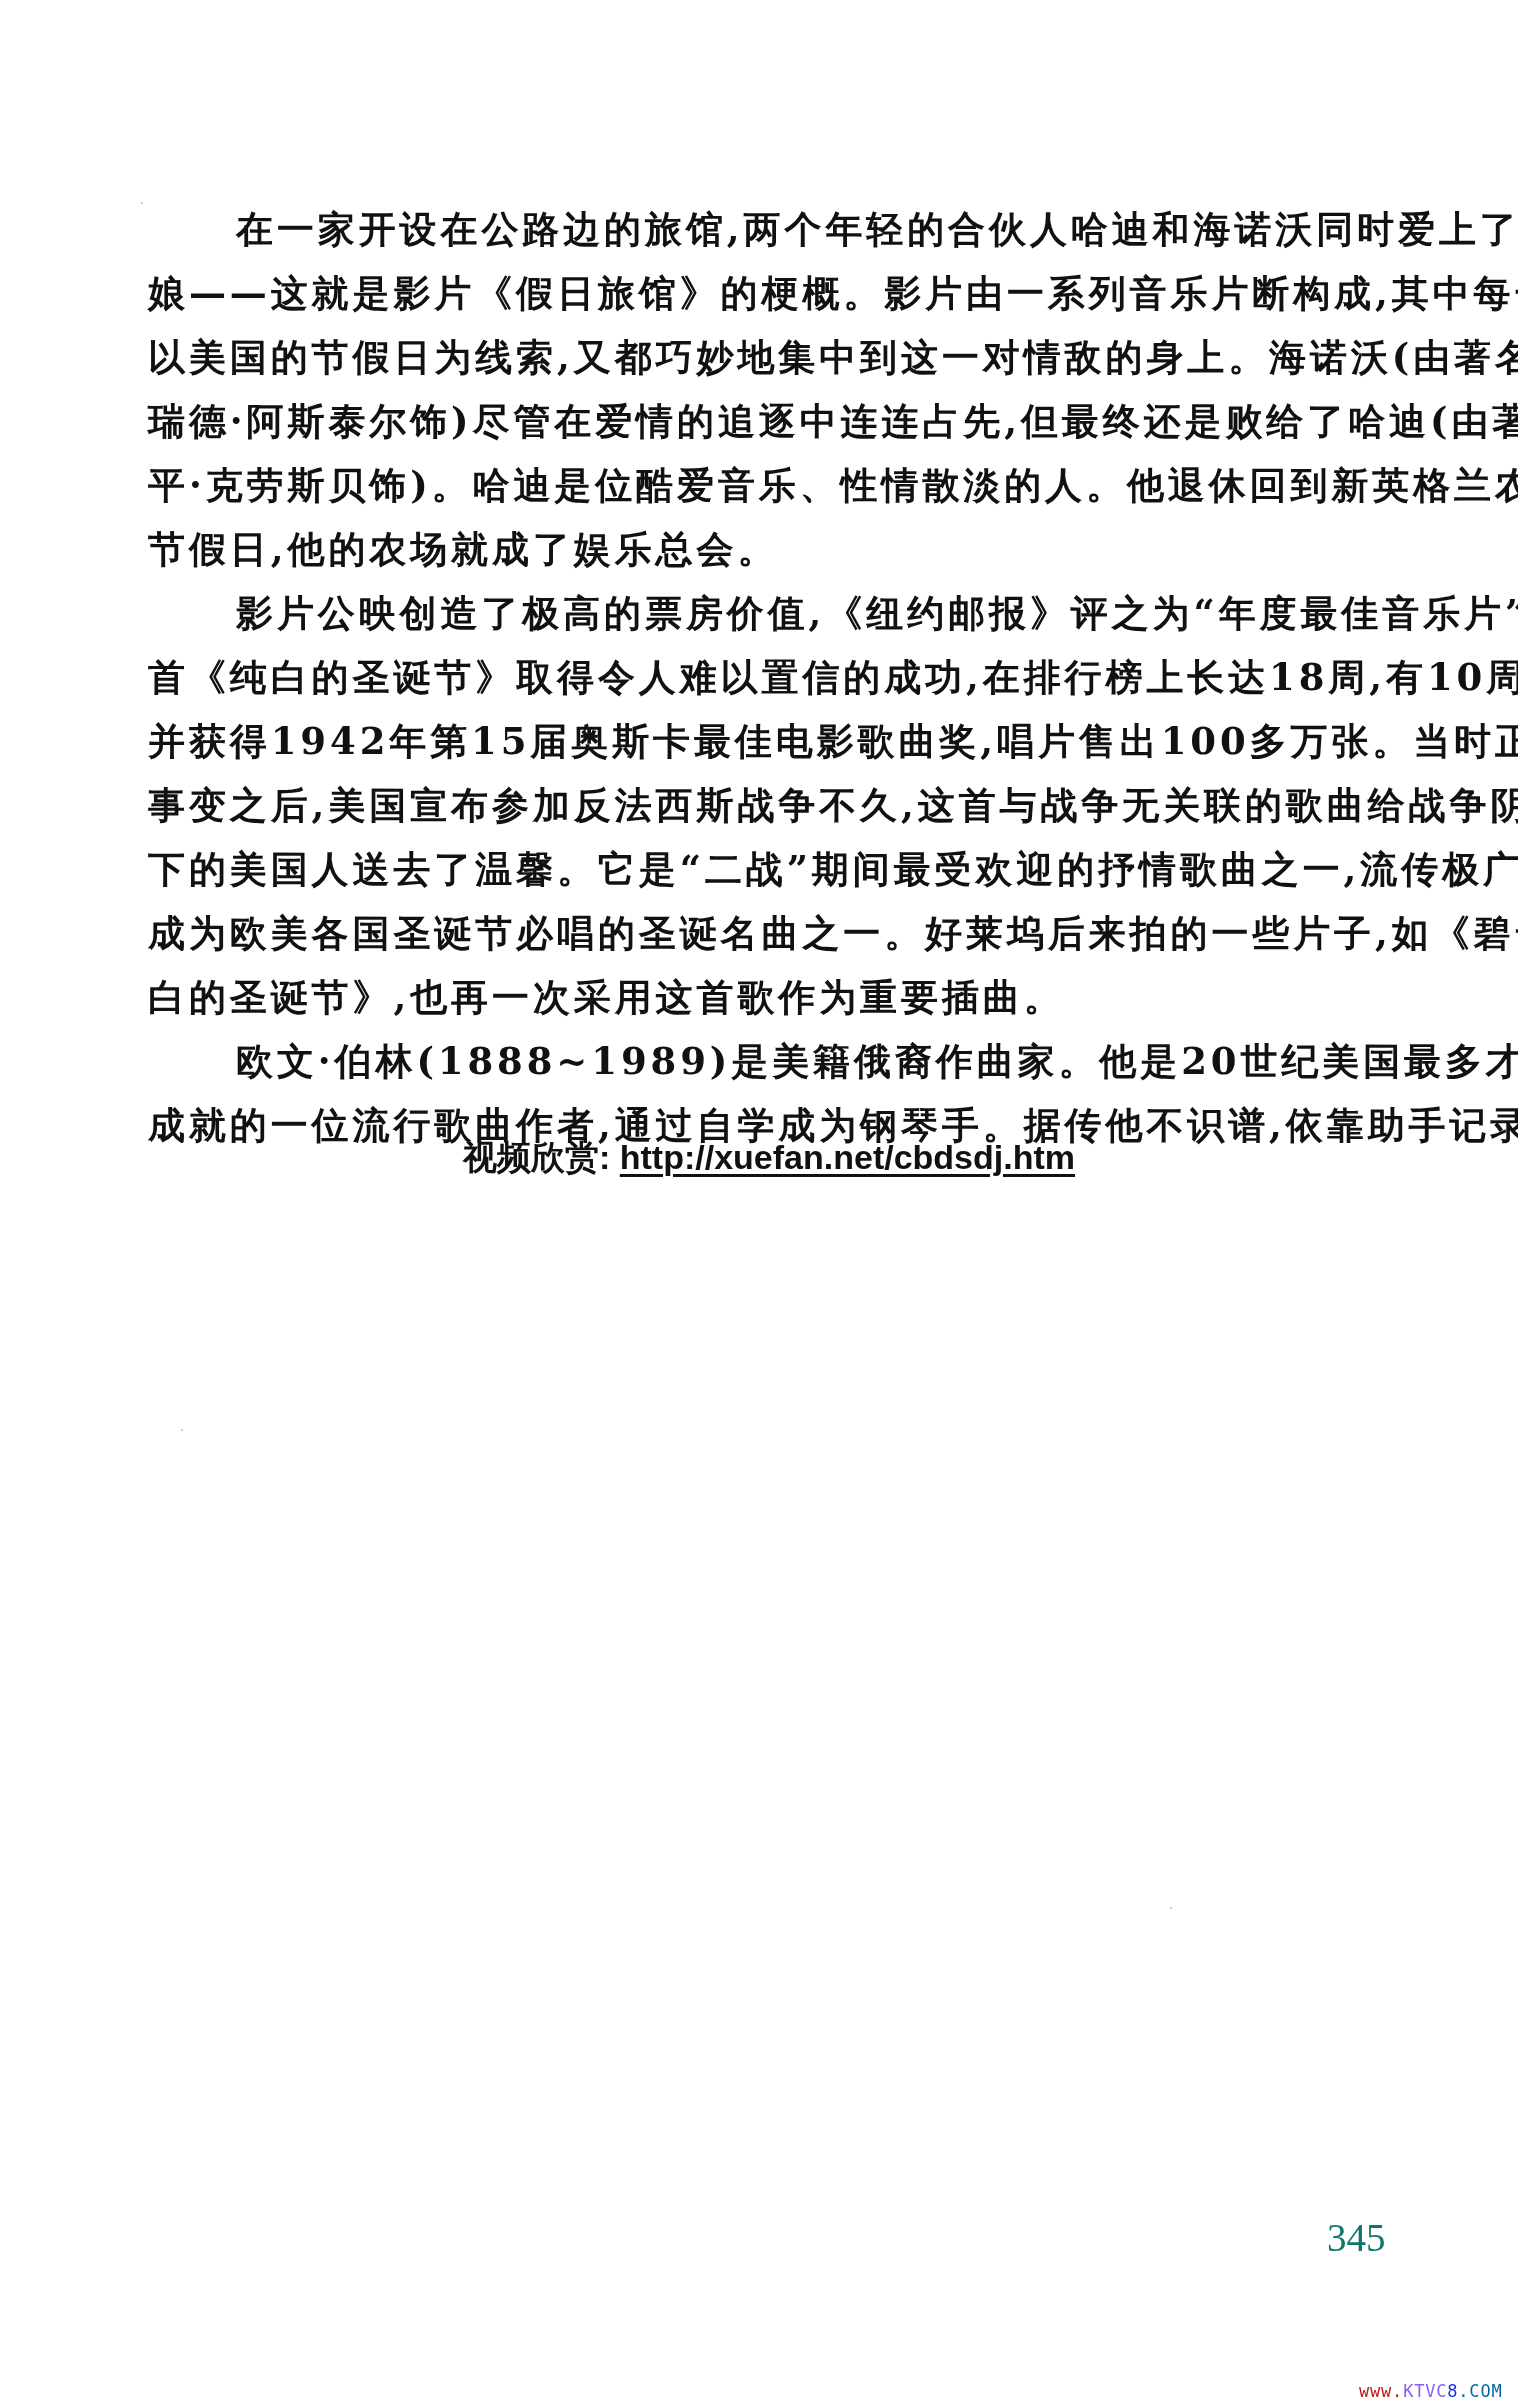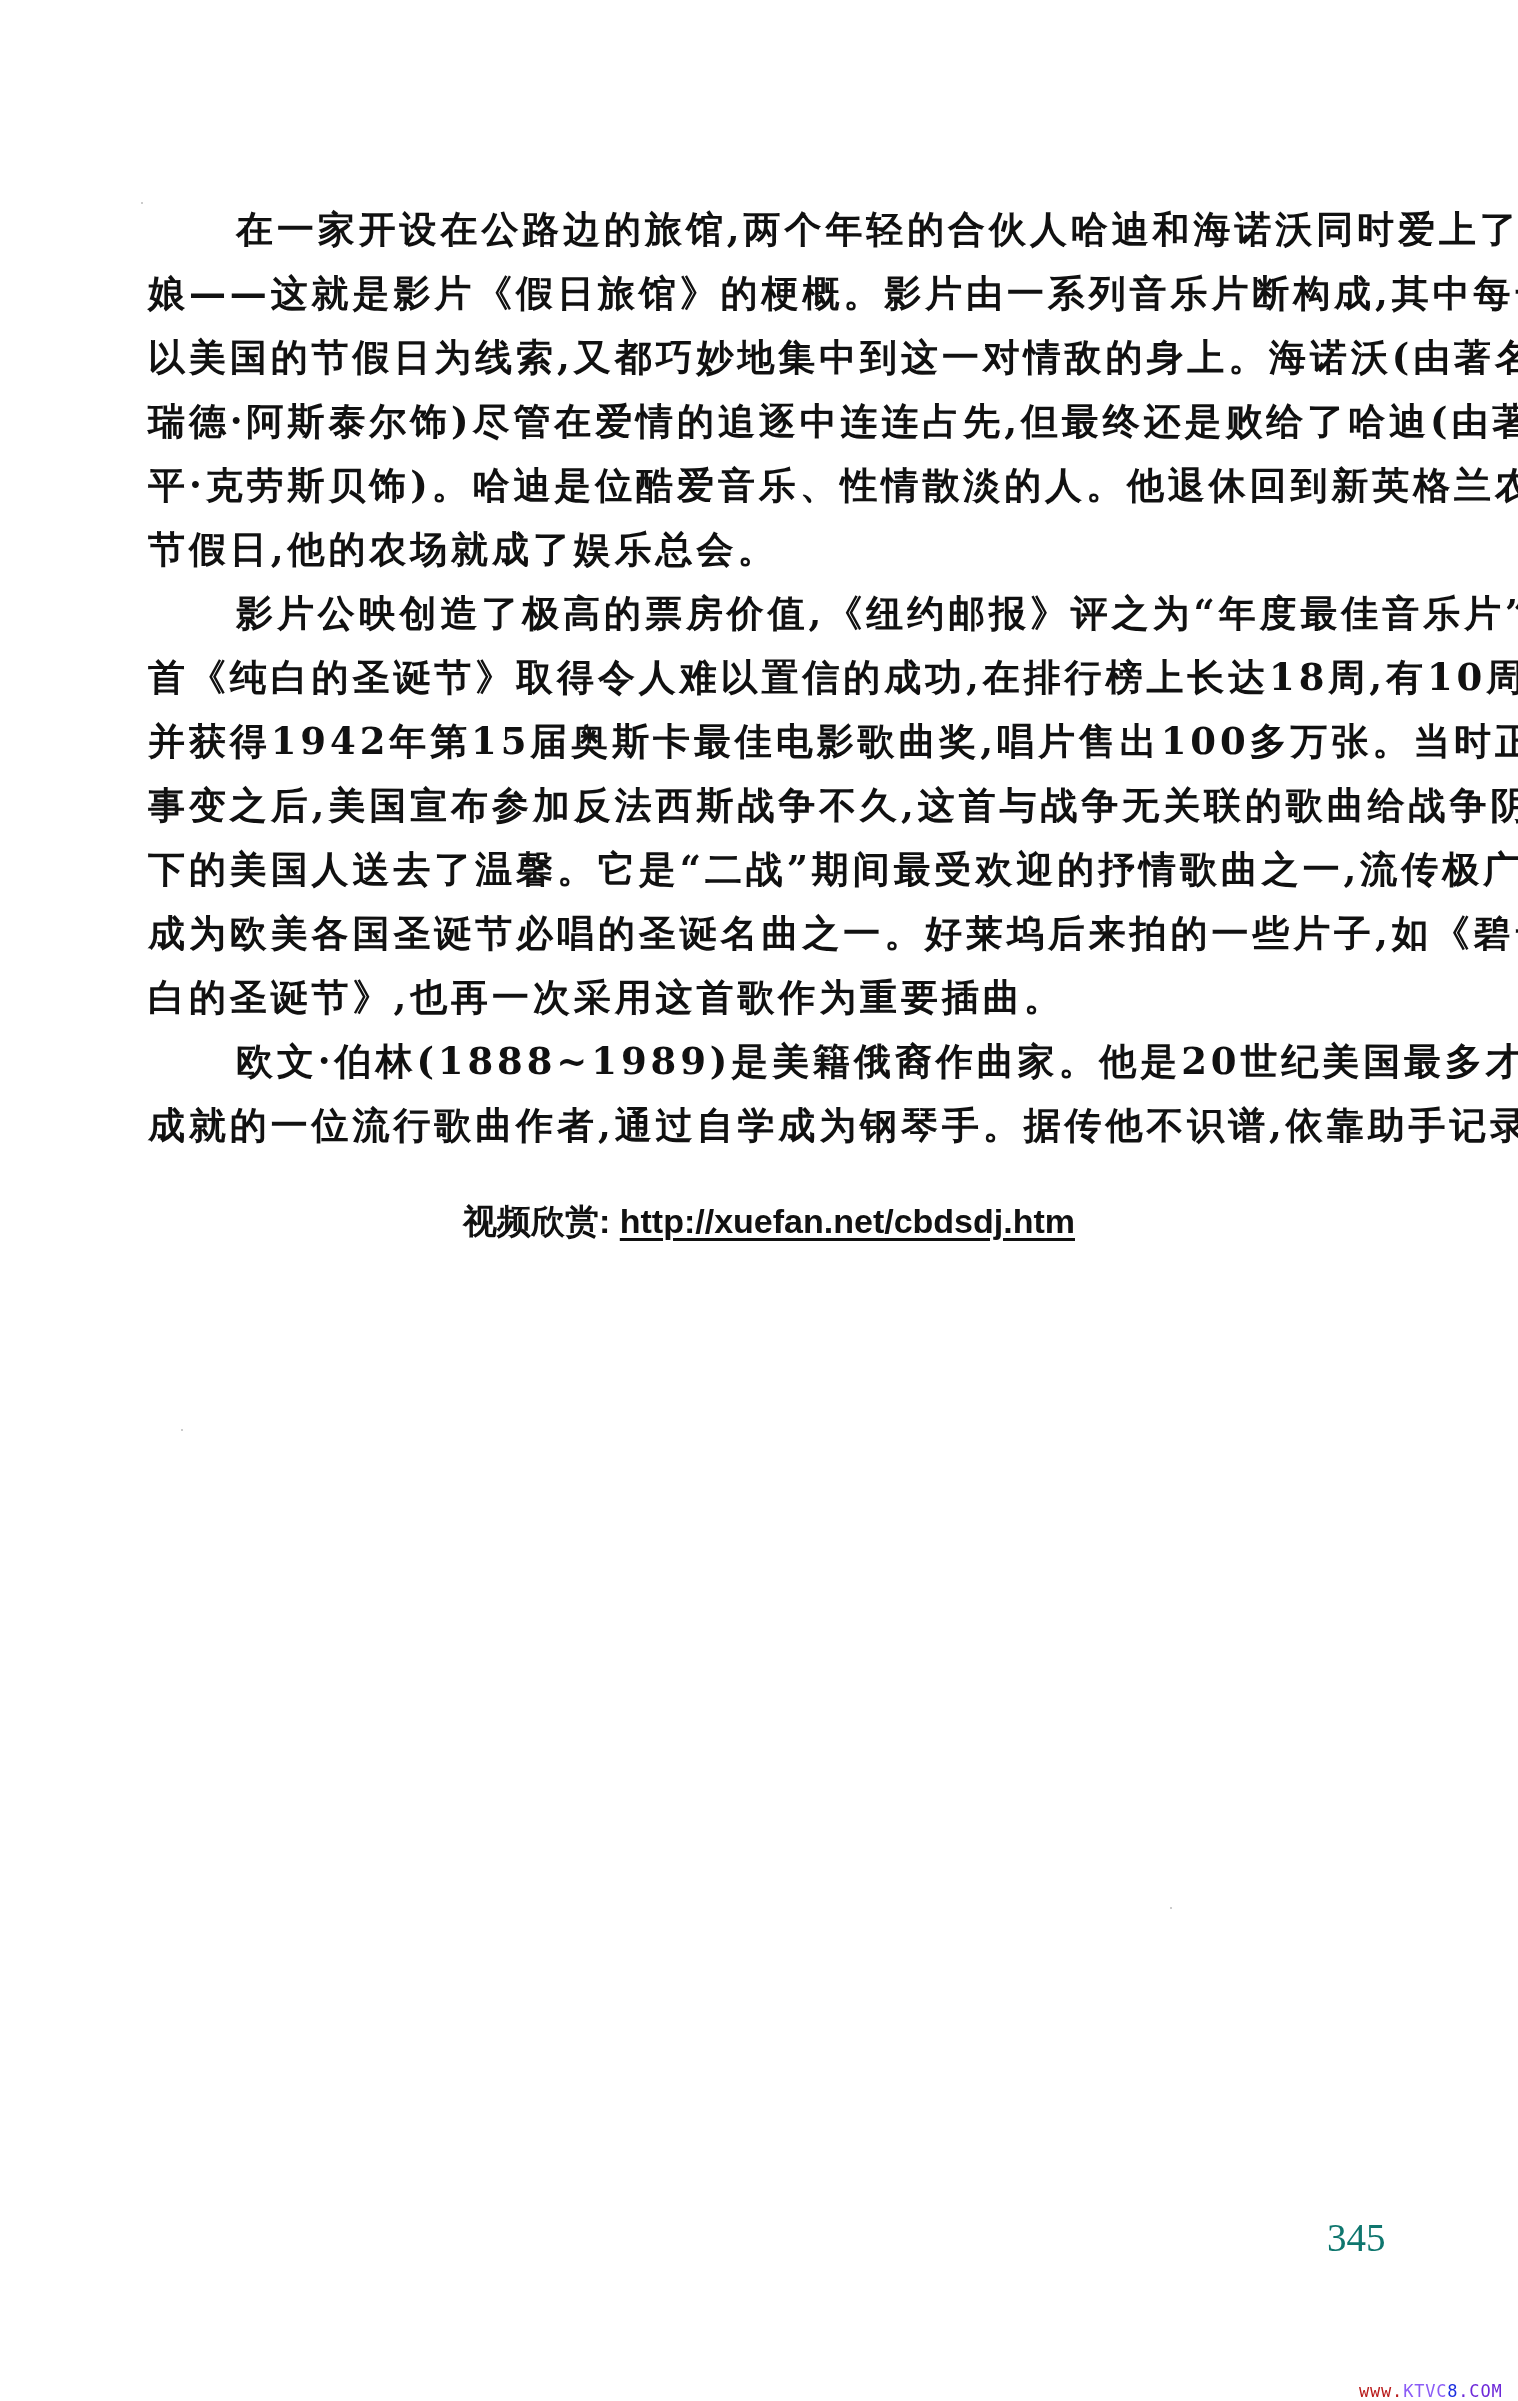--- a/index.html
+++ b/index.html
@@ -5,31 +5,31 @@
   html, body { margin: 0; padding: 0; background: #ffffff; }
   body { width: 1518px; height: 2401px; position: relative; overflow: hidden;
          font-family: "DejaVu Serif", "Liberation Serif", serif; color: #111; }
   .page { position: absolute; left: 0; top: 0; width: 1518px; height: 2401px; }
   .text-block { position: absolute; left: 148px; top: 197px; width: 1235px; }
   .para { margin: 0; font-size: 37px; line-height: 64px; text-align: justify;
           text-indent: 74px; letter-spacing: 3.9px; font-weight: bold; word-break: break-all; }
   .line { display: block; text-align: justify; text-align-last: justify; white-space: nowrap; }
   .line.first { padding-left: 88px; }
   .line.last { text-align-last: left; }
-  .video-row { position: absolute; left: 463px; top: 1199px; font-family: "Liberation Sans", "DejaVu Sans", sans-serif;
+  .video-row { position: absolute; left: 463px; top: 1135px; font-family: "Liberation Sans", "DejaVu Sans", sans-serif;
                font-size: 34px; font-weight: bold; color: #111; white-space: nowrap; }
   .video-row a { color: #111; text-decoration: underline; text-underline-offset: 4.6px; text-decoration-thickness: 3.1px; font-weight: bold; }
   .page-number { position: absolute; left: 1327px; top: 2215px; font-family: "Liberation Serif", "DejaVu Serif", serif;
                  font-size: 39px; color: #0f766e; }
   .watermark { position: absolute; left: 1359px; top: 2381px; font-family: "DejaVu Sans Mono", monospace;
                font-size: 17px; letter-spacing: 0.8px; white-space: nowrap; }
   .wm-www { color: #b91c1c; }
   .wm-k { color: #8b5cf6; }
   .wm-8 { color: #1a2ee0; }
-  .wm-com { color: #6d28d9; margin-top: 37px; }
+  .wm-com { color: #0369a1; margin-top: 37px; }
   .speck { position: absolute; width: 2.3px; height: 2.3px; background: #bbb; border-radius: 50%; }
 </style>
 </head>
 <body>
 
 <div class="page">
 
   <div class="speck" style="left:141px; top:202px;"></div>
   <div class="speck" style="left:1452px; top:811px;"></div>
   <div class="speck" style="left:1170px; top:1907px;"></div>

